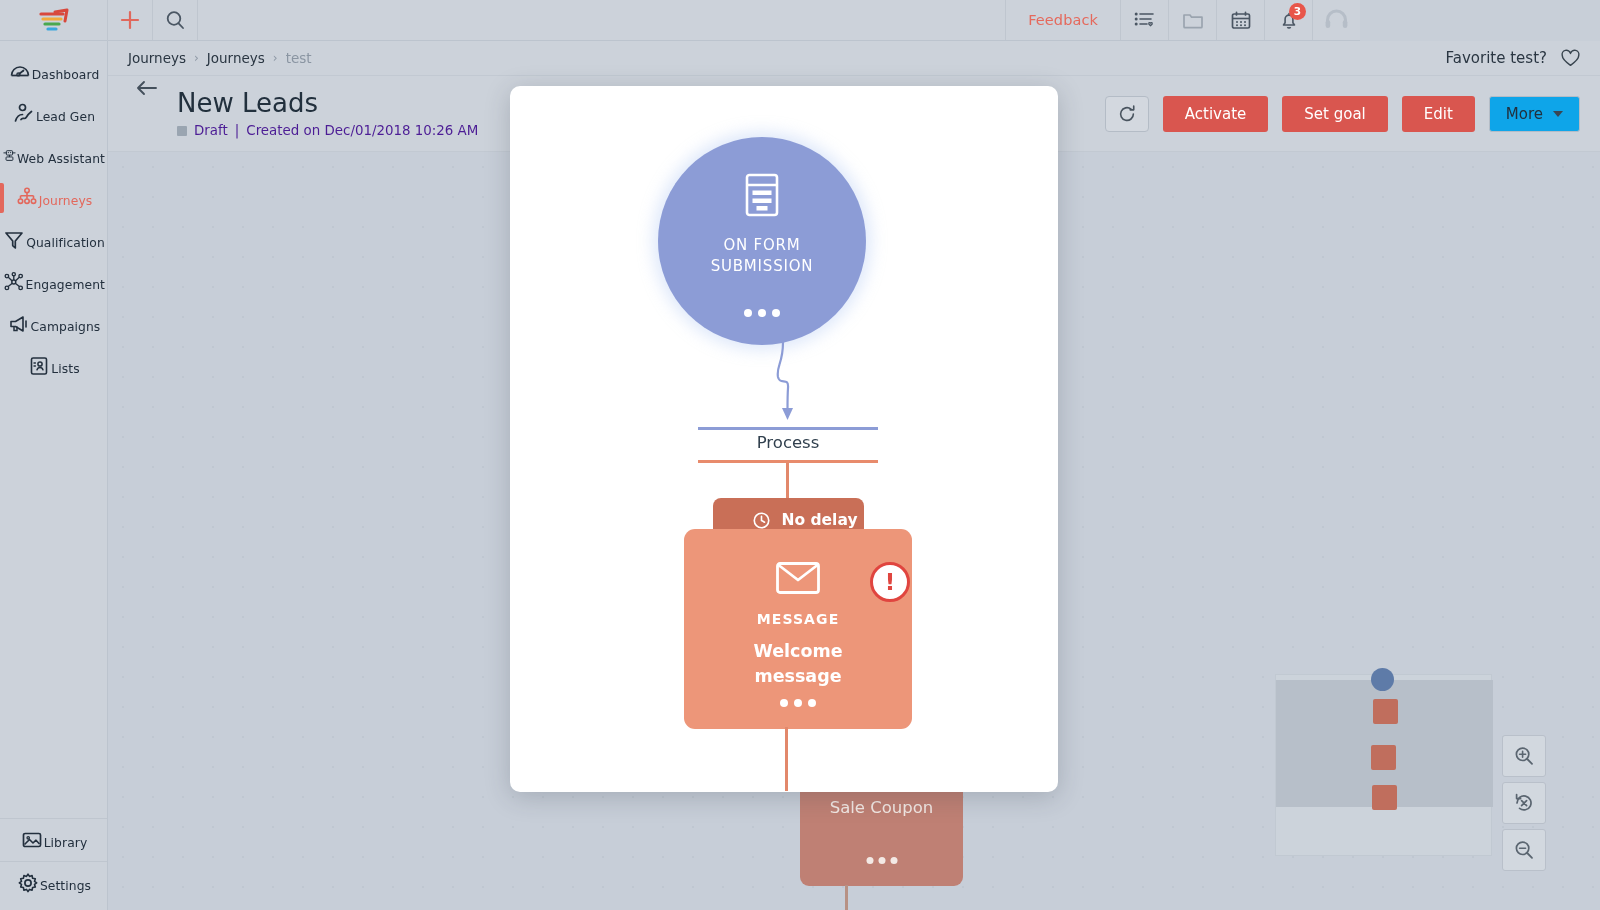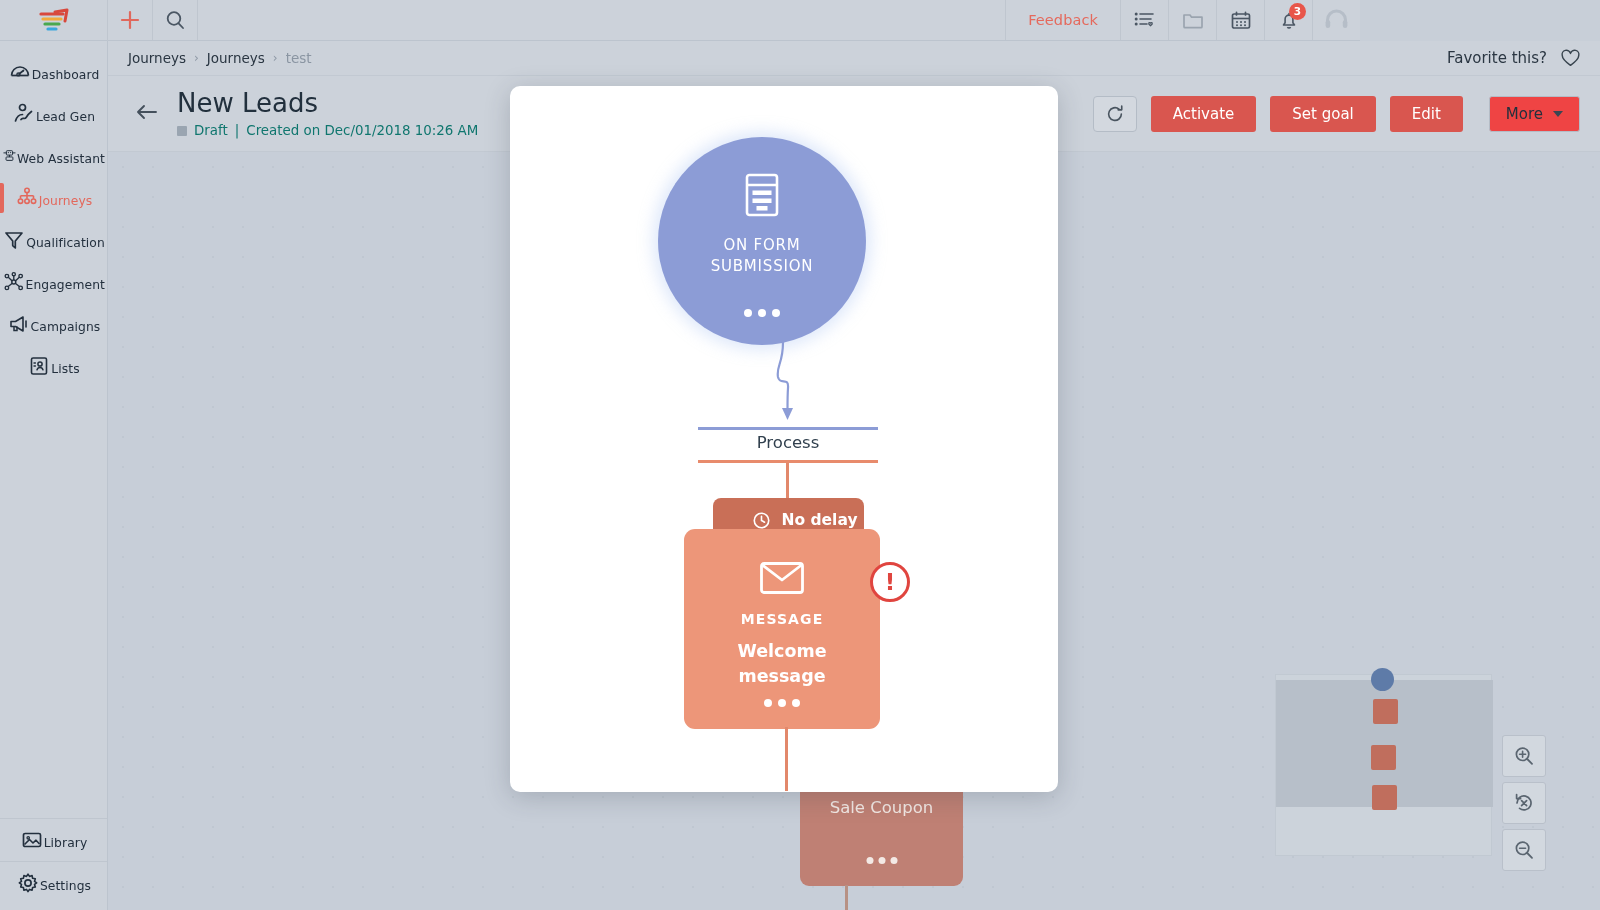--- a/index.html
+++ b/index.html
@@ -80,40 +80,40 @@
   .crumbs { padding-left: 20px; font-size: 13.5px; color: #2a3642; display: flex; align-items: center; gap: 8px; }
   .crumbs .sep { color: #8d98a5; font-size: 12px; }
   .crumbs .cur { color: #8a95a2; }
   .fav { margin-left: auto; padding-right: 18px; display: flex; align-items: center; gap: 12px; }
   .fav .t { font-size: 15px; color: #2a3642; cursor: pointer; }
 
   
   .pagehead {
     position: absolute; top: 76px; left: 108px; width: 1492px; height: 76px;
     background: #ccd2da; border-bottom: 1px solid #c2c9d2;
-    display: flex; align-items: center; z-index: 18;
+    display: flex; z-index: 18;
   }
   .back-arrow { margin-left: 25px; margin-right: 16px; cursor: pointer; }
   .title-block { display: flex; flex-direction: column; justify-content: center; }
   .jtitle { font-size: 26px; color: #22303d; font-weight: normal; line-height: 1.15; }
-  .jmeta { font-size: 13.4px; color: #0f766e; margin-top: 5px; display: flex; align-items: center; gap: 7px; }
+  .jmeta { font-size: 13.4px; color: #4c1d95; margin-top: 5px; display: flex; align-items: center; gap: 7px; }
   .draft-dot { width: 10px; height: 10px; background: #9aa5b1; display: inline-block; border-radius: 1px; }
   .head-actions { margin-left: auto; display: flex; align-items: center; gap: 14px; padding-right: 20px; }
   .icon-btn {
     width: 44px; height: 36px; border: 1px solid #b4bcc6; border-radius: 4px;
     background: #d3d8df; display: flex; align-items: center; justify-content: center; cursor: pointer;
   }
   .btn {
     height: 36px; padding: 0 22px; border-radius: 3px; border: none;
     background: #d9564f; color: #fff; font-size: 15px; cursor: pointer;
     font-family: inherit; display: flex; align-items: center; justify-content: center;
   }
   .btn.ghost {
-    background: #ef4444; color: #22303d; border: 1px solid #b4bcc6;
-    gap: 10px; padding: 0 16px; margin-left: 12px;
+    background: #0ea5e9; color: #22303d; border: 1px solid #b4bcc6;
+    gap: 10px; padding: 0 16px;
   }
   .caret { width: 0; height: 0; border-left: 5px solid transparent; border-right: 5px solid transparent; border-top: 6px solid #3a4653; }
 
   
   .canvas {
     position: absolute; top: 152px; left: 108px; width: 1492px; height: 758px;
     background-color: #c7ced8;
     background-image: radial-gradient(circle, #bfc7d1 1.3px, transparent 1.4px);
     background-size: 30px 30px;
     overflow: hidden; z-index: 5;
@@ -200,21 +200,21 @@
   
   .delay-tab {
     position: absolute; left: 203px; top: 412px; width: 151px; height: 44px;
     background: #c96f57; border-radius: 8px 8px 0 0;
     display: flex; align-items: center; justify-content: center; gap: 10px;
     color: #fff; font-size: 15.5px; font-weight: bold; padding-left: 33px;
   }
 
   
   .msg-card {
-    position: absolute; left: 174px; top: 443px; width: 196px; height: 200px;
+    position: absolute; left: 174px; top: 443px; width: 228px; height: 200px;
     background: #ed9679; border-radius: 11px;
     display: flex; flex-direction: column; align-items: center; color: #fff;
   }
   .msg-card .m-icon { margin-top: 32px; }
   .msg-type { margin-top: 12px; font-size: 14px; letter-spacing: 1.1px; font-weight: bold; }
   .msg-name { margin-top: 12px; font-size: 17.5px; font-weight: bold; text-align: center; line-height: 1.42; }
   .msg-dots { position: absolute; bottom: 22px; left: 50%; transform: translateX(-50%); }
   .err-badge {
     position: absolute; left: 360px; top: 476px;
     width: 40px; height: 40px; border-radius: 50%;
@@ -407,21 +407,21 @@
 
   <div class="crumbbar">
     <div class="crumbs">
       <span>Journeys</span>
       <span class="sep">›</span>
       <span>Journeys</span>
       <span class="sep">›</span>
       <span class="cur">test</span>
     </div>
     <div class="fav">
-      <span class="t">Favorite this?</span>
+      <span class="t">Favorite test?</span>
       <svg width="23" height="22" viewBox="0 0 24 24">
         <path d="M12 20 C5.5 15.4 3 12.3 3 9.3 A4.2 4.2 0 0 1 12 7 A4.2 4.2 0 0 1 21 9.3 C21 12.3 18.5 15.4 12 20 Z" stroke="#39454f" stroke-width="1.6" fill="none" stroke-linejoin="round"></path>
       </svg>
     </div>
   </div>
 
   <div class="pagehead">
     <div class="back-arrow">
       <svg width="28" height="24" viewBox="0 0 28 24">
         <path d="M23 12 H5 M11 6 L5 12 L11 18" stroke="#44505c" stroke-width="1.9" fill="none" stroke-linecap="round" stroke-linejoin="round"></path>

